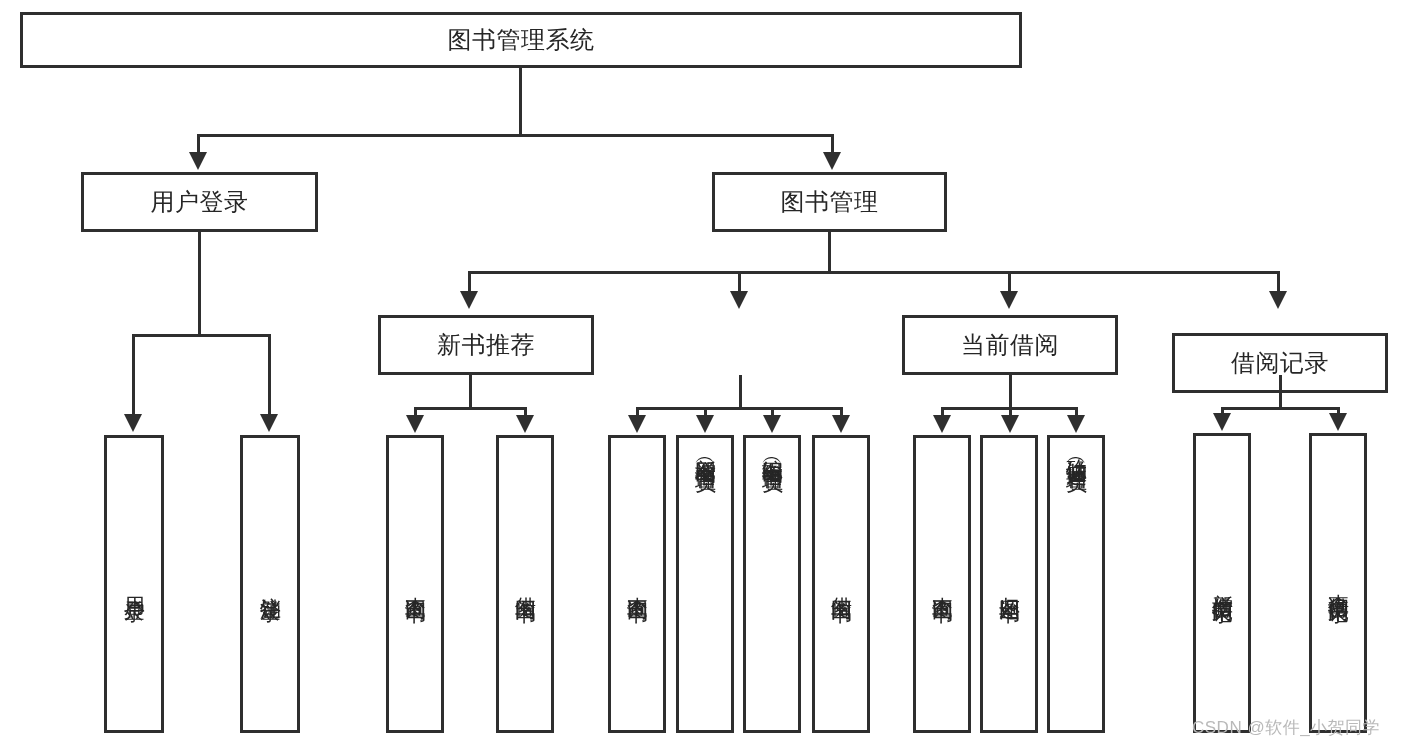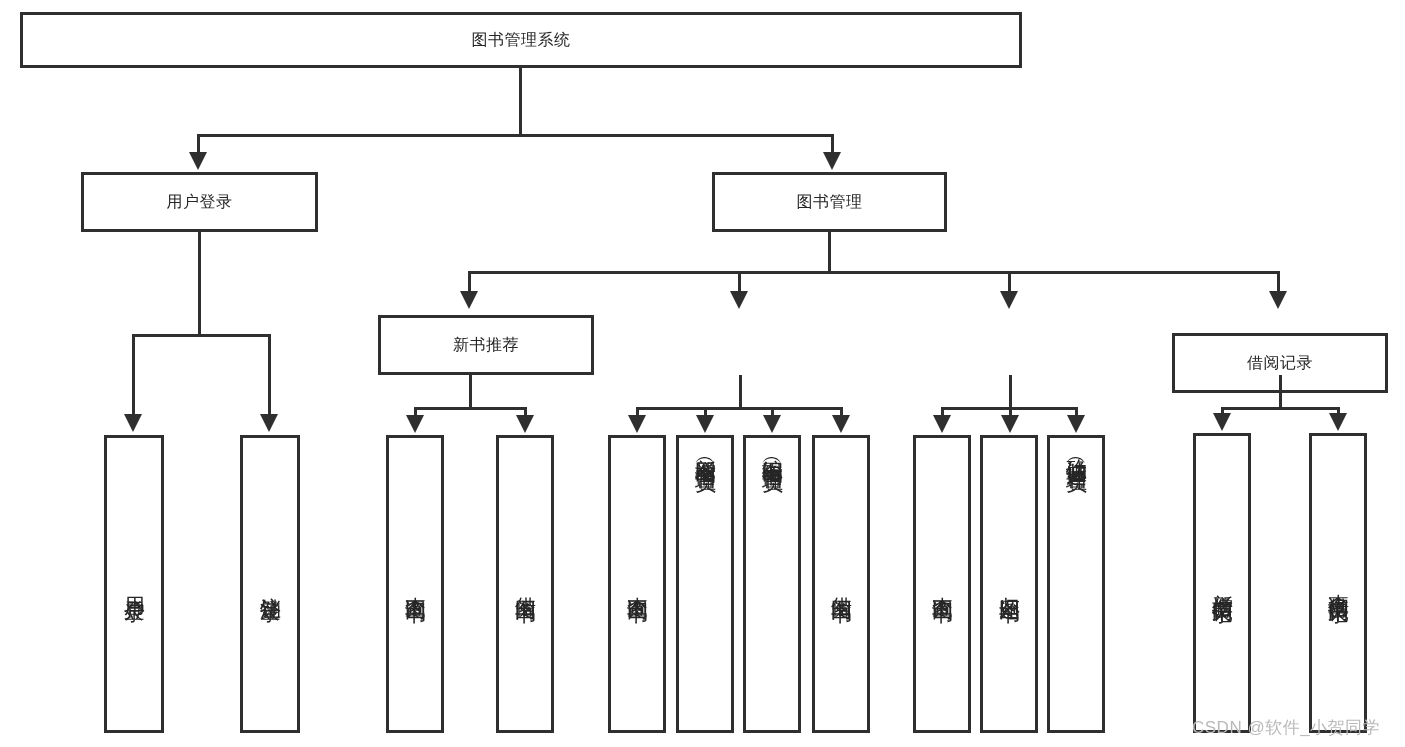--- a/index.html
+++ b/index.html
@@ -19,21 +19,21 @@
     position: absolute;
     box-sizing: border-box;
     border: 3px solid #2f2f2f;
     background: #ffffff;
     color: #262626;
     display: flex;
     align-items: center;
     justify-content: center;
   }
   .node .label {
-    font-size: 16px;
+    font-size: 24px;
     line-height: 1.15;
     white-space: nowrap;
     letter-spacing: 0.5px;
   }
   
   .node.vert {
     align-items: center;
     justify-content: center;
   }
   .node.vert .label {
@@ -114,20 +114,23 @@
   <div class="arrow" style="left:730px; top:291px;"></div>
 
   <div class="edge v" style="left:1008px; top:271px; height:22px;"></div>
   <div class="arrow" style="left:1000px; top:291px;"></div>
 
   <div class="edge v" style="left:1277px; top:271px; height:22px;"></div>
   <div class="arrow" style="left:1269px; top:291px;"></div>
 
   <div class="node" style="left:378px; top:315px; width:216px; height:60px;">
     <span class="label">新书推荐</span>
+  </div>
+  <div class="node" style="left:902px; top:315px; width:216px; height:60px;">
+    <span class="label">当前借阅</span>
   </div>
   <div class="node" style="left:1172px; top:315px; width:216px; height:60px;margin-top:18px;">
     <span class="label">借阅记录</span>
   </div>
 
   <div class="edge v" style="left:469px; top:375px; height:35px;"></div>
   <div class="edge h" style="left:414px; top:407px; width:113px;"></div>
   <div class="edge v" style="left:414px; top:407px; height:10px;"></div>
   <div class="arrow" style="left:406px; top:415px;"></div>
   <div class="edge v" style="left:524px; top:407px; height:10px;"></div>

